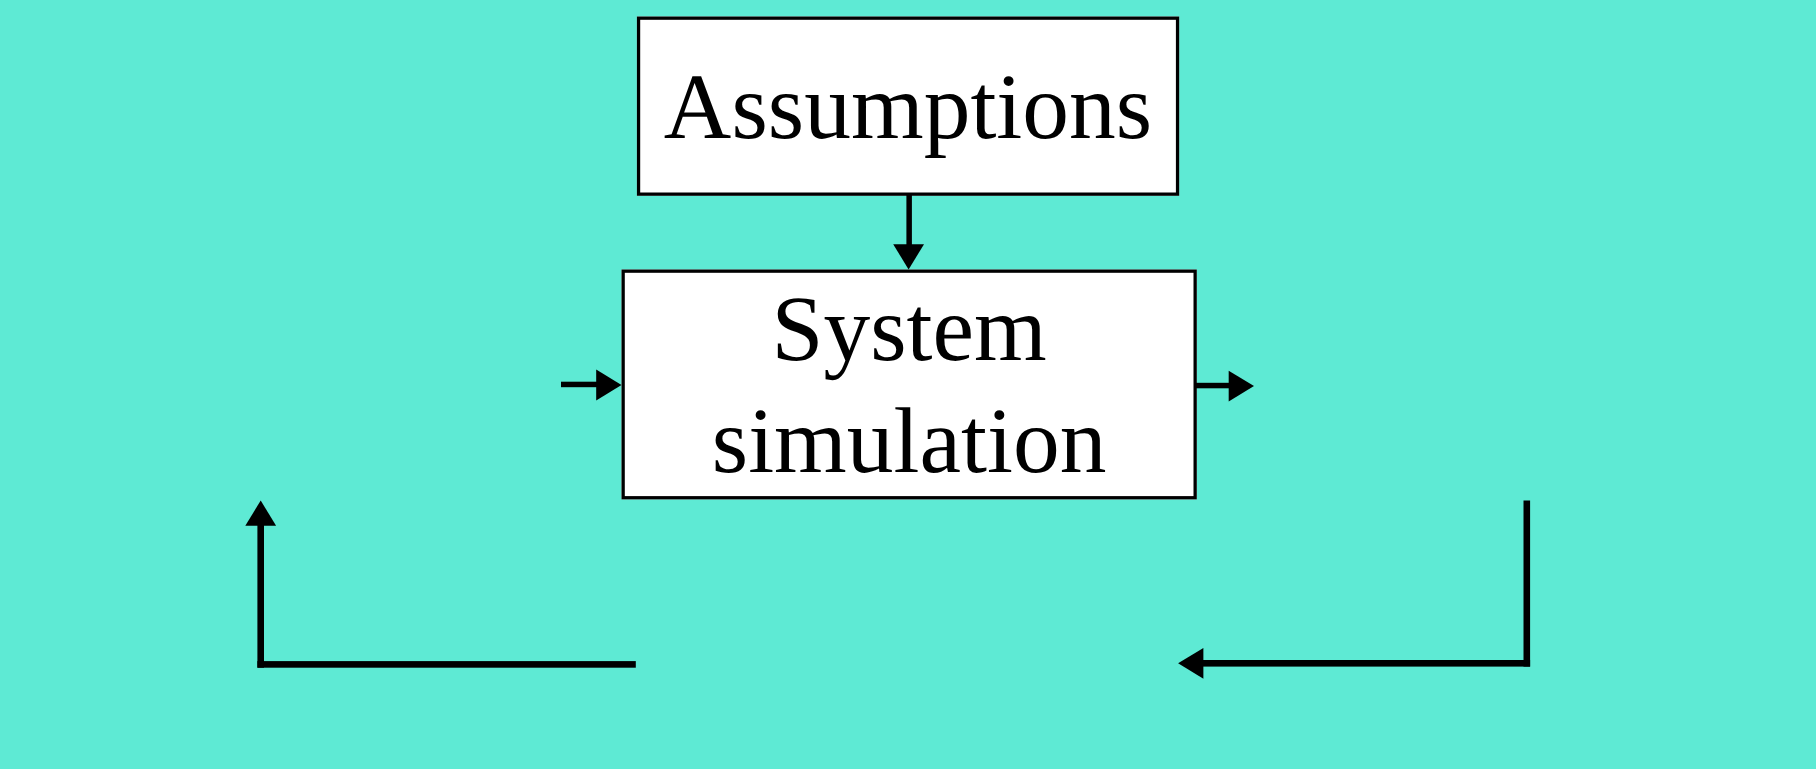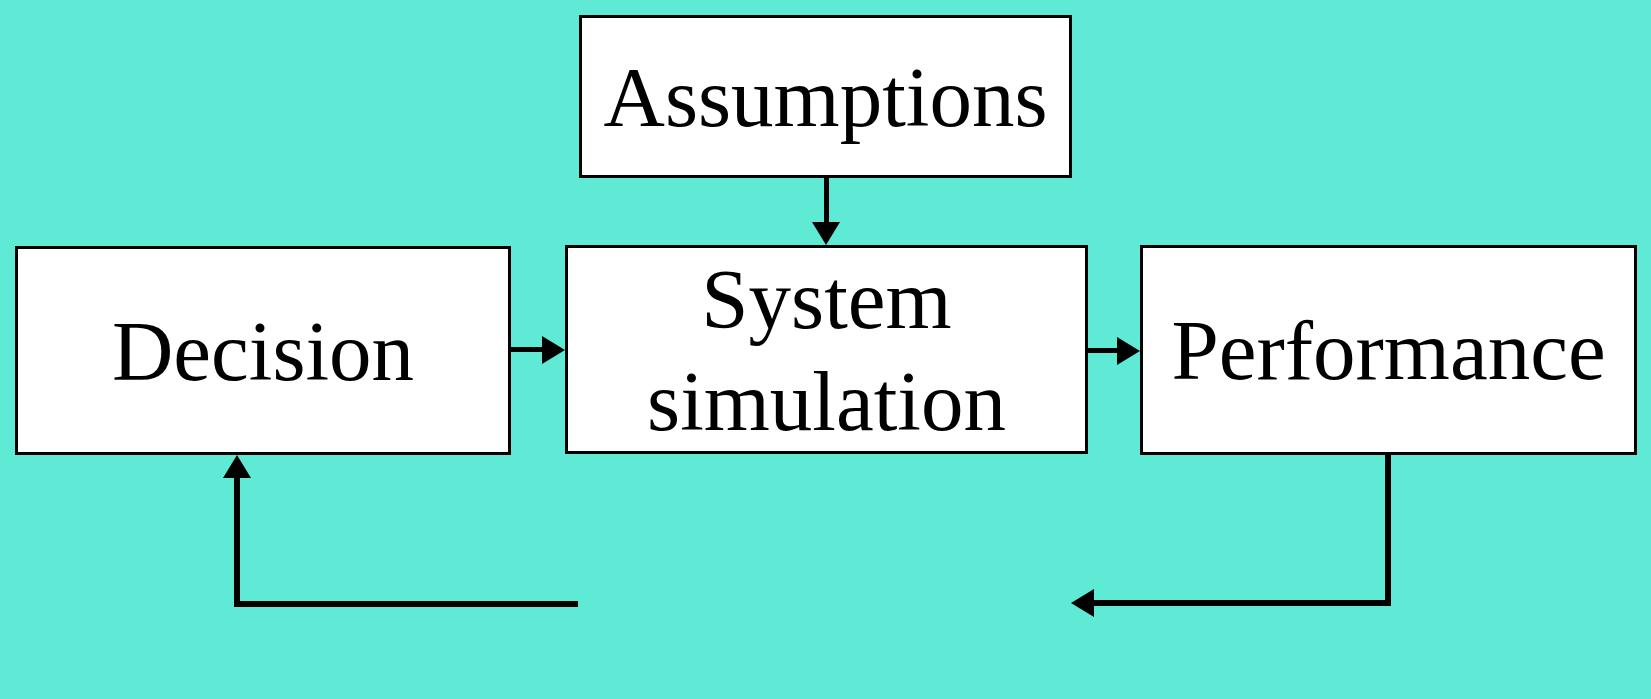--- a/index.html
+++ b/index.html
@@ -90,31 +90,25 @@
 </style>
 </head>
 <body>
 
 <div id="canvas">
 
   <div class="node" id="node-assumptions">
     <span>Assumptions</span>
   </div>
 
-  <div class="node" id="node-decision">
-    <span>Decision</span>
-  </div>
 
   <div class="node" id="node-system">
     <span>System simulation</span>
   </div>
 
-  <div class="node" id="node-performance">
-    <span>Performance</span>
-  </div>
 
 
   <div>
     <div class="shaft" id="a1-shaft"></div>
     <div class="tri tri-down" id="a1-head"></div>
   </div>
 
   <div>
     <div class="shaft" id="a2-shaft"></div>
     <div class="tri tri-right" id="a2-head"></div>

